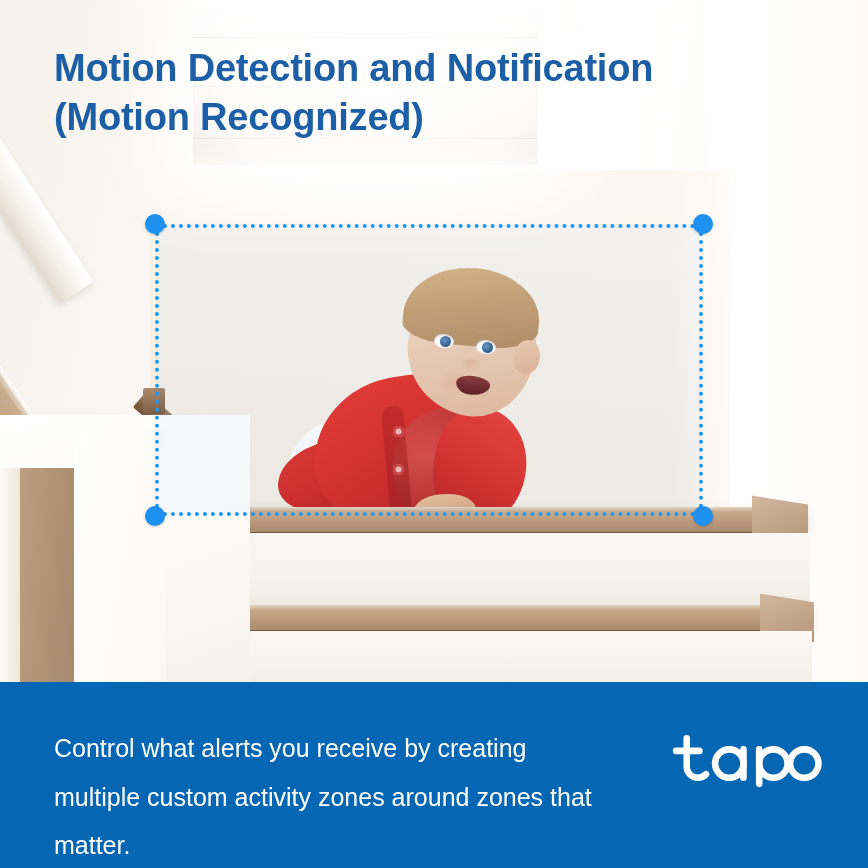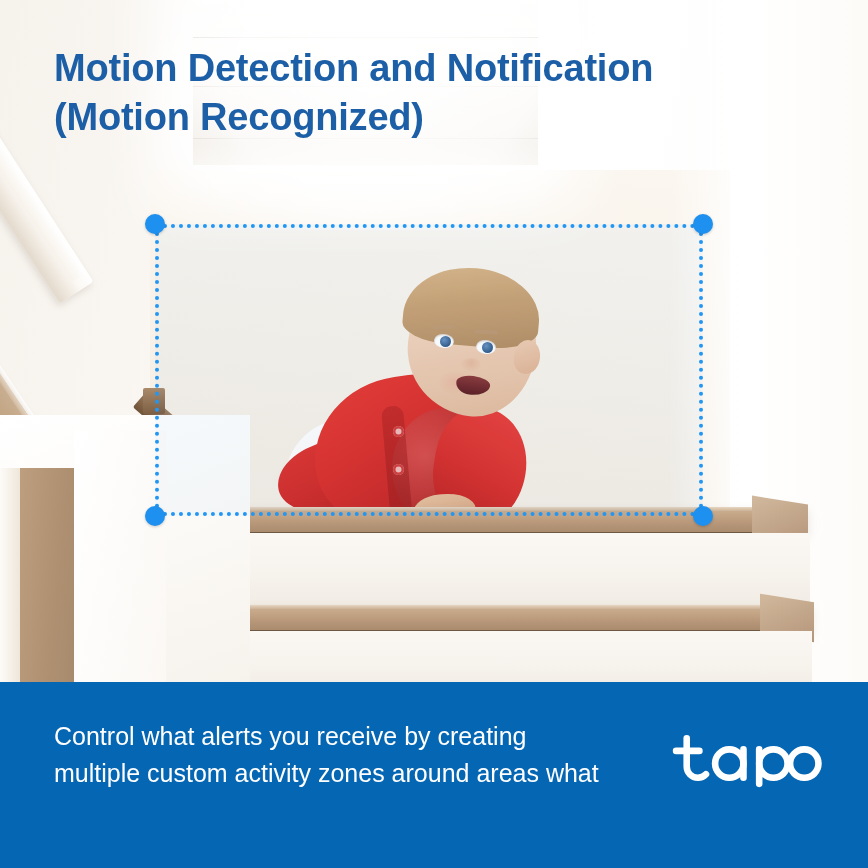--- a/index.html
+++ b/index.html
@@ -392,21 +392,21 @@
     justify-content:space-between;
   }
   .banner-text {
     margin:36px 0 0 54px;
     width:600px;
     color:#ffffff;
     font-size:25px;
     line-height:1.46;
     font-weight:normal;
   }
-  .banner-text .ln { display:block; white-space:nowrap; }
+  .banner-text .ln { display:block; white-space:nowrap;margin-top:12px; }
 
   .logo {
     margin:46px 46px 0 0;
     width:152px; height:60px;
     flex:0 0 auto;
   }
 </style>
 </head>
 <body>
 
@@ -498,21 +498,22 @@
 
   <div class="title">
     <span class="ln">Motion Detection and Notification</span>
     <span class="ln">(Motion Recognized)</span>
   </div>
 
   <div class="banner">
 
     <div class="banner-text">
       <span class="ln">Control what alerts you receive by creating</span>
-      <span class="ln">multiple custom activity zones around areas what</span>
+      <span class="ln">multiple custom activity zones around zones that</span>
+      <span class="ln">matter.</span>
     </div>
 
     <svg class="logo" viewBox="0 0 300 110" aria-label="tapo">
       <g fill="none" stroke="#ffffff" stroke-width="13" stroke-linecap="round">
 
         <path d="M33 16 L33 72 a22 22 0 0 0 22 22 a22 22 0 0 0 16 -7"></path>
         <path d="M12 41 L58 41"></path>
 
         <circle cx="117" cy="66" r="28"></circle>
         <path d="M145 38 L145 94"></path>

